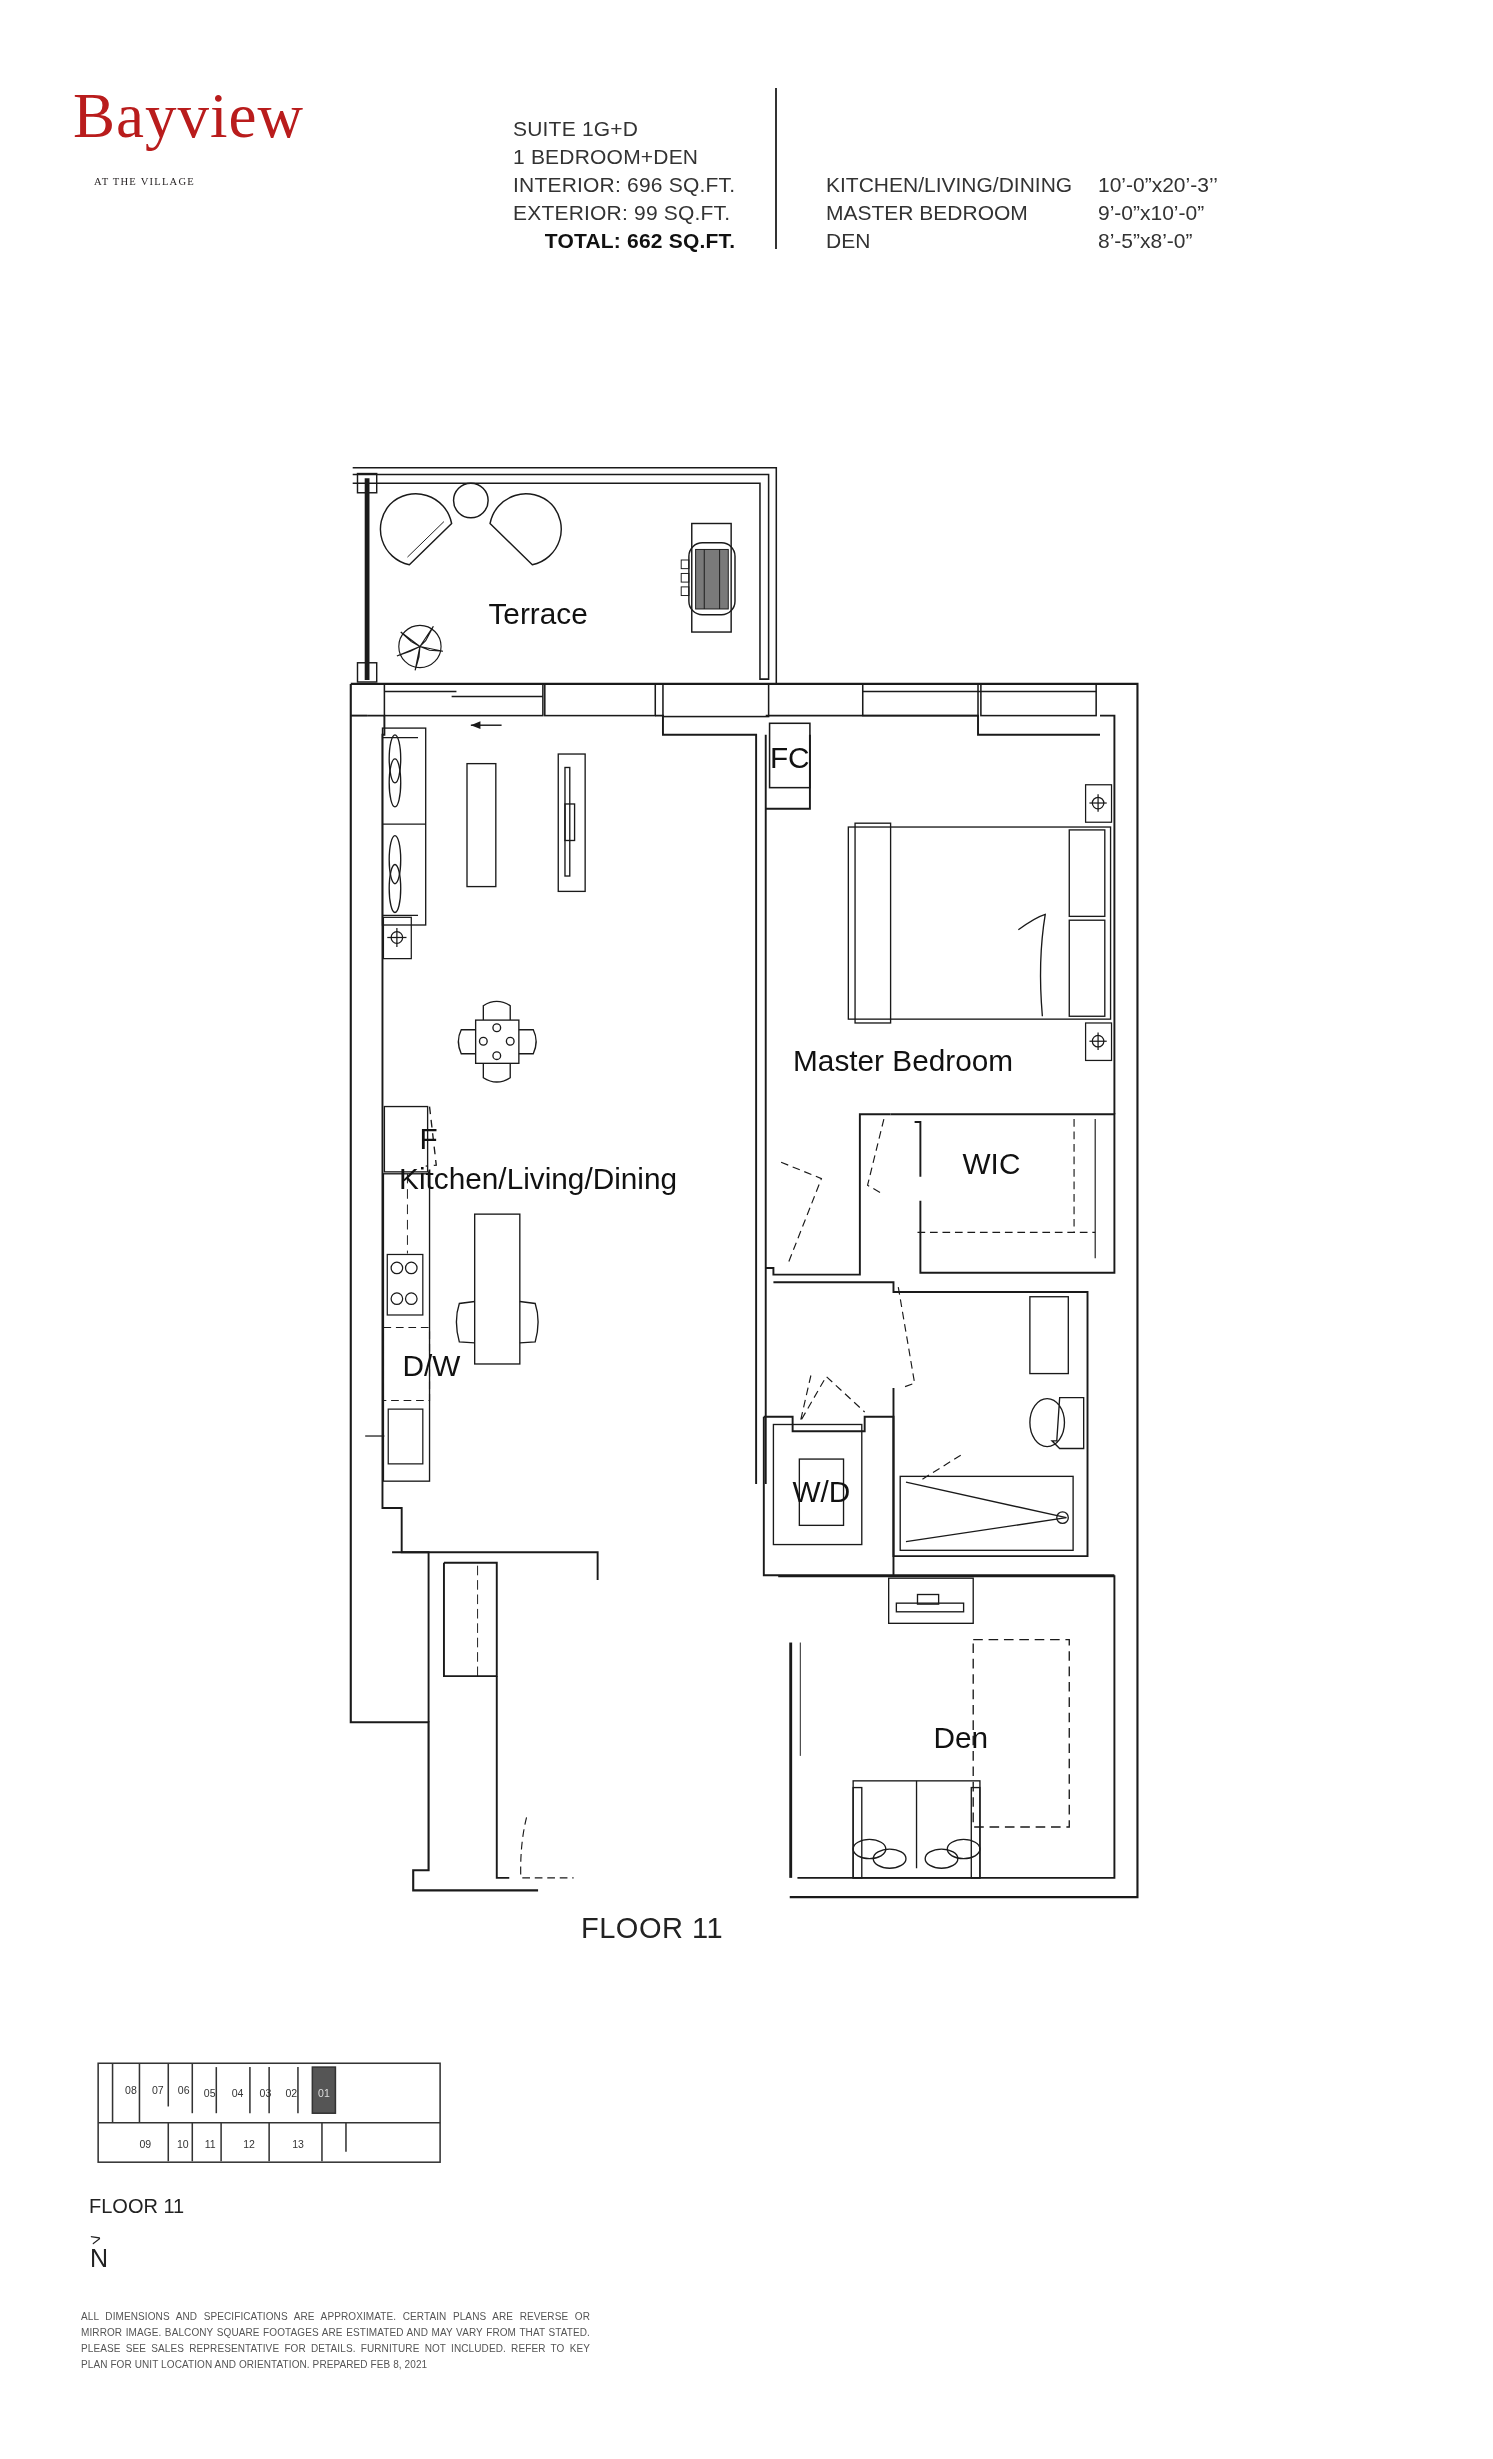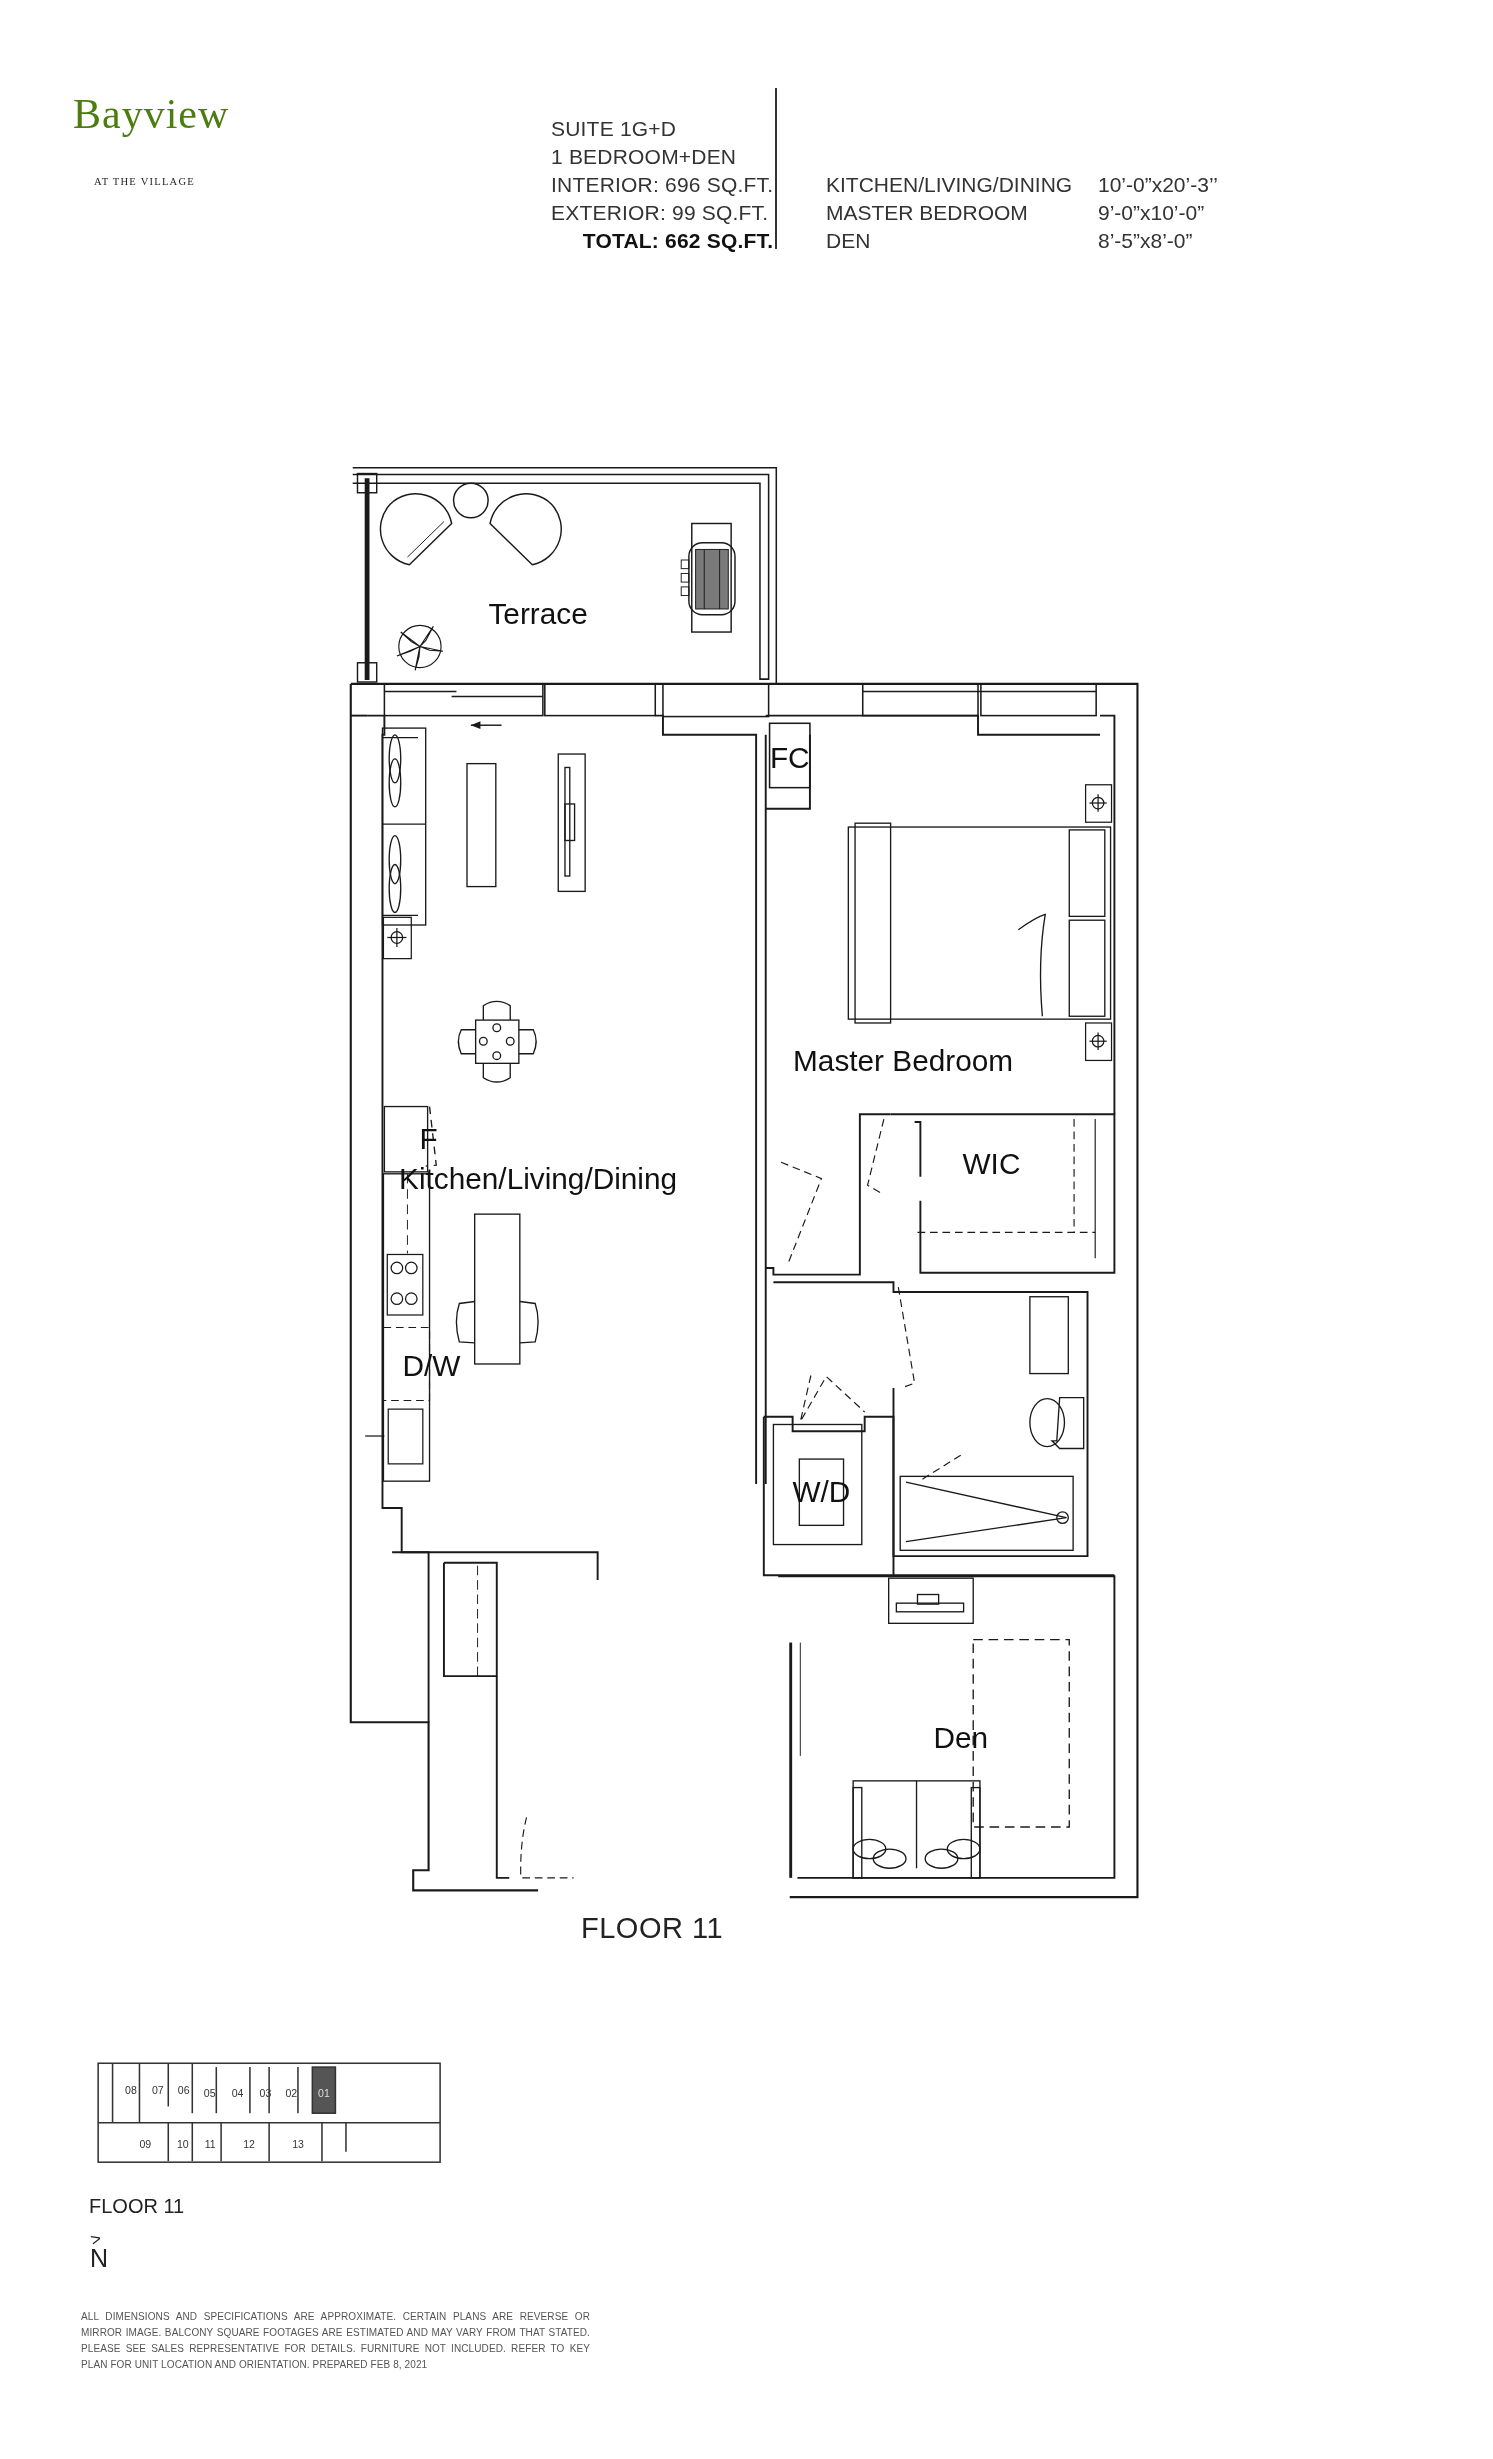--- a/index.html
+++ b/index.html
@@ -1,21 +1,21 @@
 <!DOCTYPE html>
 <html><head>
 <meta charset="utf-8">
 <style>
   html,body{margin:0;padding:0;background:#ffffff;}
   body{width:1494px;height:2459px;position:relative;overflow:hidden;font-family:"Liberation Sans",sans-serif;color:#231f20;}
   .abs{position:absolute;}
-  .brand-name{left:73px;top:93px;font-family:"Liberation Serif","DejaVu Serif",serif;font-size:42px;letter-spacing:1px;color:#4d7c0f;line-height:1;}
+  .brand-name{left:73px;top:85px;font-family:"Liberation Serif","DejaVu Serif",serif;font-size:63px;letter-spacing:1px;color:#b91c1c;line-height:1;}
   .brand-sub{left:94px;top:176px;font-family:"Liberation Serif","DejaVu Serif",serif;font-size:10.6px;letter-spacing:1.2px;font-weight:normal;color:#231f20;}
   .specs{left:513px;top:115px;font-size:21px;line-height:28px;color:#333;letter-spacing:0.2px;}
-  .specs .line{white-space:nowrap;margin-left:38px;}
+  .specs .line{white-space:nowrap;}
   .specs .total{font-weight:bold;color:#111;text-align:right;}
   .divider{left:775px;top:88px;width:1.9px;height:161px;background:#333;}
   .rooms{left:826px;top:171px;font-size:21px;line-height:28px;color:#333;}
   .rooms .row{display:flex;white-space:nowrap;}
   .rooms .rname{width:272px;}
   .plan-svg{left:0;top:0;width:1494px;height:2459px;}
   .room-label{font-family:"Liberation Sans Narrow","Liberation Sans",sans-serif;fill:#111;}
   .floor-label{left:581px;top:1912px;font-size:29px;color:#222;letter-spacing:0.5px;}
   .key-floor{left:89px;top:2195px;font-size:20px;color:#222;}
   .north-arrow{left:91px;top:2229px;font-size:17.3px;color:#222;transform:rotate(-15deg);}

